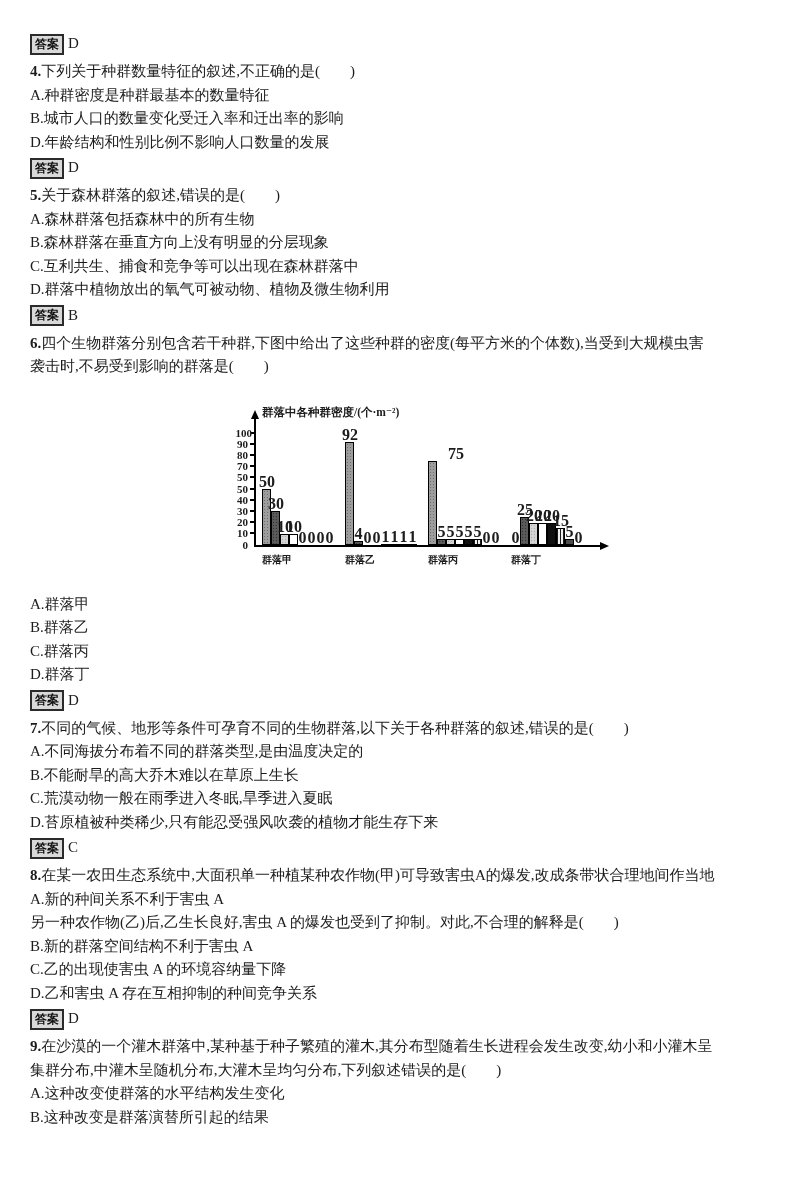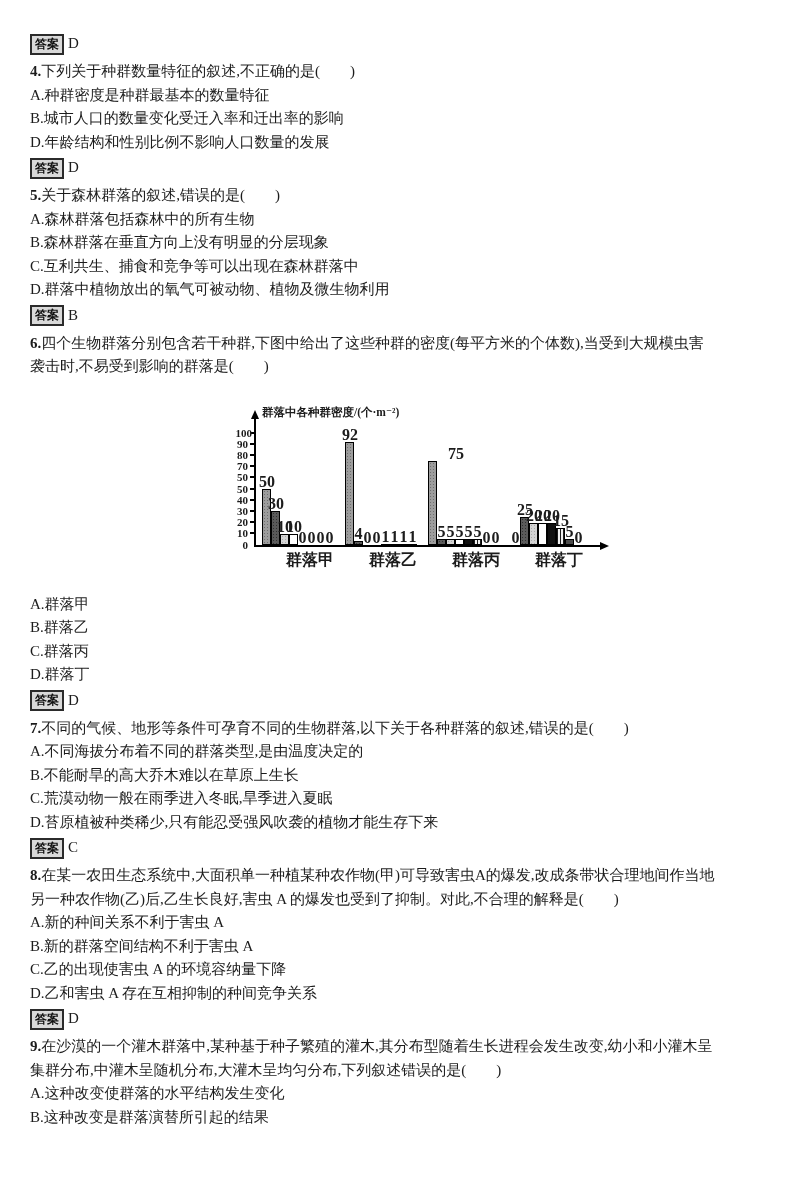--- a/index.html
+++ b/index.html
@@ -24,21 +24,21 @@
   .axis{position:absolute;background:#000;}
   .yarrow{position:absolute;width:0;height:0;border-left:4px solid transparent;
           border-right:4px solid transparent;border-bottom:9px solid #000;}
   .xarrow{position:absolute;width:0;height:0;border-top:4px solid transparent;
           border-bottom:4px solid transparent;border-left:9px solid #000;}
   .chart-title{position:absolute;font-size:11.5px;font-weight:bold;white-space:nowrap;}
   .ytick-label{position:absolute;width:26px;text-align:right;font-size:11px;line-height:11px;font-weight:bold;}
   .ytick-mark{position:absolute;width:4px;height:2px;background:#000;}
   .bar{position:absolute;box-sizing:border-box;border:1px solid #000;}
   .bar-label{position:absolute;width:15px;text-align:center;font-size:16px;line-height:10px;font-weight:bold;}
-  .cat-label{position:absolute;text-align:right;font-size:16px;font-weight:bold;line-height:14px;}
+  .cat-label{position:absolute;text-align:left;font-size:10px;font-weight:bold;line-height:14px;}
   .sp1{background-color:#9d9d9d;background-image:radial-gradient(#6f6f6f 24%,transparent 25%);background-size:3px 3px;}
   .sp2{background-color:#5a5a5a;background-image:radial-gradient(#303030 26%,transparent 27%);background-size:3px 3px;}
   .sp3{background-color:#d4d4d4;background-image:radial-gradient(#ababab 24%,transparent 25%);background-size:3px 3px;}
   .sp4{background-color:#ffffff;}
   .sp5{background-color:#101010;}
   .sp6{background:repeating-linear-gradient(90deg,#1e1e1e 0 1.3px,#f0f0f0 1.3px 3px);}
   .sp7{background-color:#4c4c4c;}
   .sp8{background-color:#ffffff;}
 </style>
 </head>
@@ -165,22 +165,22 @@
     <div class="line"><span class="b">7.</span><span>不同的气候、地形等条件可孕育不同的生物群落,以下关于各种群落的叙述,错误的是(　　)</span></div>
     <div class="line"><span>A.不同海拔分布着不同的群落类型,是由温度决定的</span></div>
     <div class="line"><span>B.不能耐旱的高大乔木难以在草原上生长</span></div>
     <div class="line"><span>C.荒漠动物一般在雨季进入冬眠,旱季进入夏眠</span></div>
     <div class="line"><span>D.苔原植被种类稀少,只有能忍受强风吹袭的植物才能生存下来</span></div>
     <div class="answer-row">
       <span class="answer-box">答案</span>
       <span class="answer-value">C</span>
     </div>
     <div class="line"><span class="b">8.</span><span>在某一农田生态系统中,大面积单一种植某种农作物(甲)可导致害虫A的爆发,改成条带状合理地间作当地</span></div>
+    <div class="line"><span>A.新的种间关系不利于害虫 A</span></div>
     <div class="line"><span>另一种农作物(乙)后,乙生长良好,害虫 A 的爆发也受到了抑制。对此,不合理的解释是(　　)</span></div>
-    <div class="line"><span>A.新的种间关系不利于害虫 A</span></div>
     <div class="line"><span>B.新的群落空间结构不利于害虫 A</span></div>
     <div class="line"><span>C.乙的出现使害虫 A 的环境容纳量下降</span></div>
     <div class="line"><span>D.乙和害虫 A 存在互相抑制的种间竞争关系</span></div>
     <div class="answer-row">
       <span class="answer-box">答案</span>
       <span class="answer-value">D</span>
     </div>
     <div class="line"><span class="b">9.</span><span>在沙漠的一个灌木群落中,某种基于种子繁殖的灌木,其分布型随着生长进程会发生改变,幼小和小灌木呈</span></div>
     <div class="line"><span>集群分布,中灌木呈随机分布,大灌木呈均匀分布,下列叙述错误的是(　　)</span></div>
     <div class="line"><span>A.这种改变使群落的水平结构发生变化</span></div>

